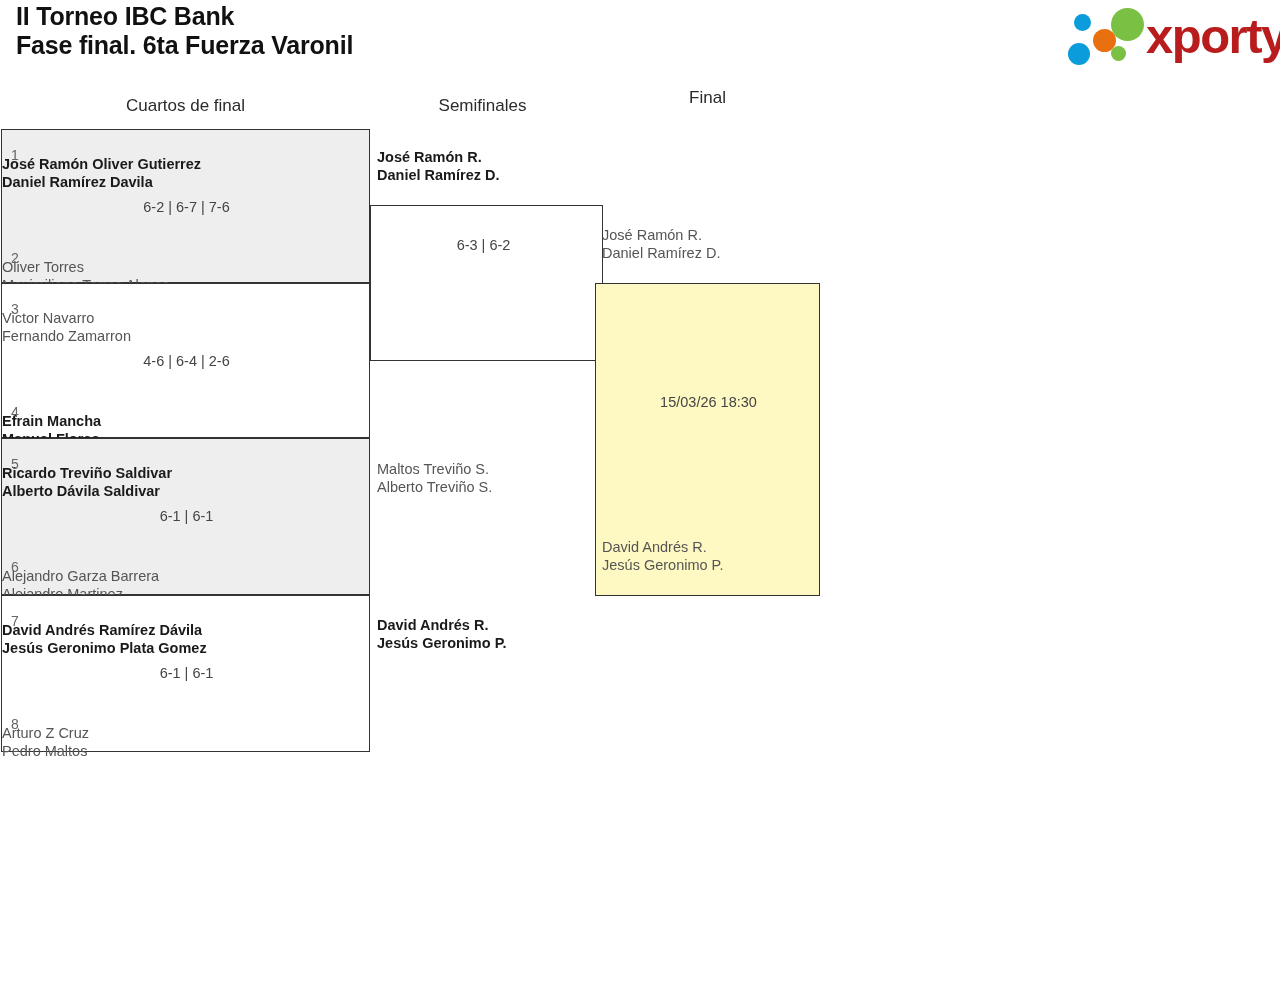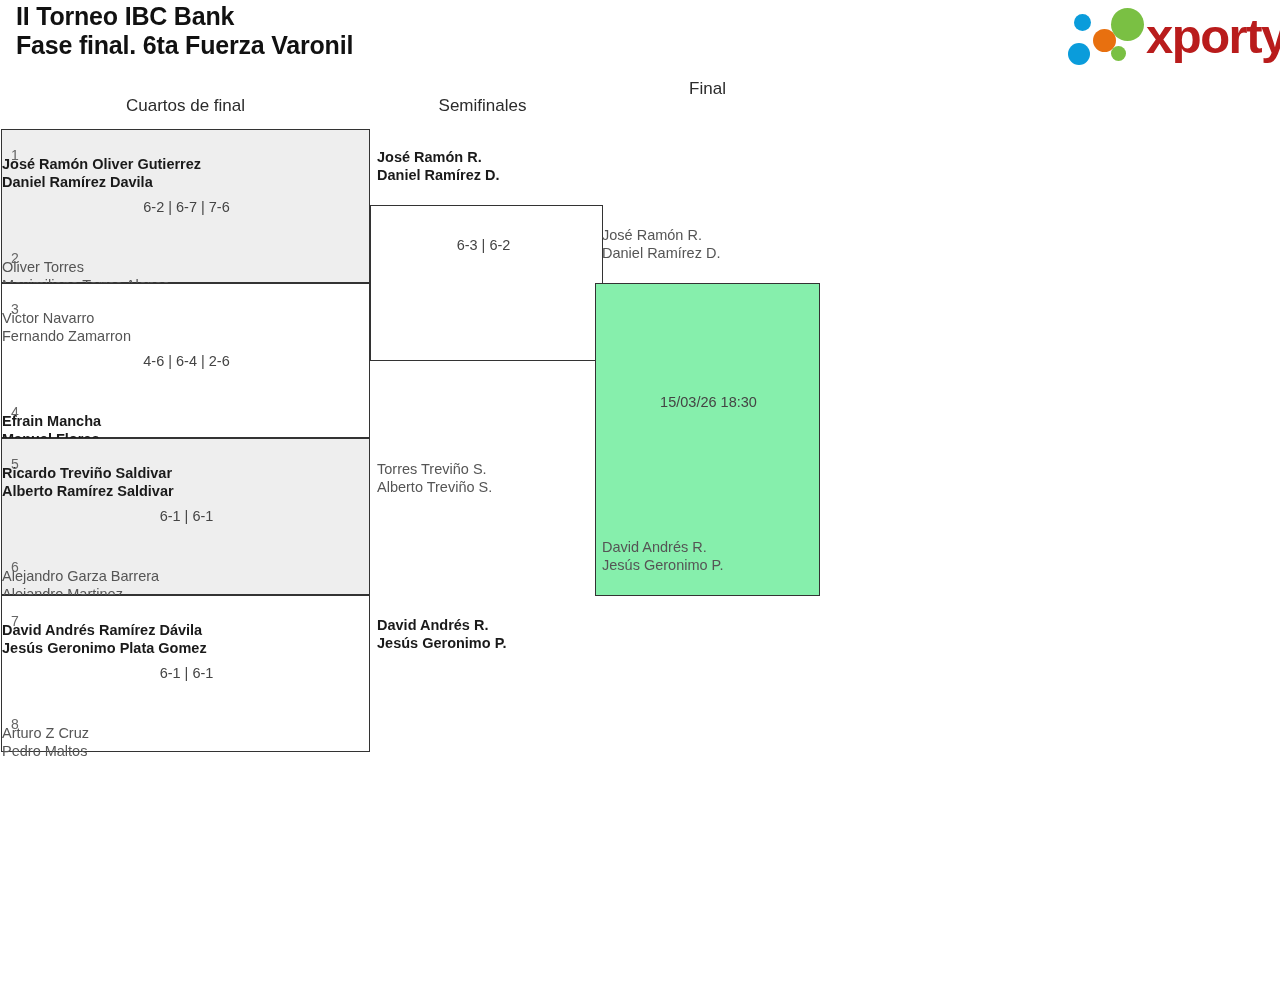--- a/index.html
+++ b/index.html
@@ -64,21 +64,21 @@
   .round-header {
     position: absolute;
     font-size: 17px;
     color: #2b2b2b;
     line-height: 20px;
     text-align: center;
     white-space: nowrap;
   }
   .rh-qf  { left: 1px;   top: 96px; width: 369px; }
   .rh-sf  { left: 370px; top: 96px; width: 225px; }
-  .rh-f   { left: 595px; top: 79px; width: 225px; }
+  .rh-f   { left: 595px; top: 88px; width: 225px; }
 
   
   .bracket {
     position: absolute;
     left: 0; top: 0;
     width: 1280px; height: 982px;
   }
 
   
   .box {
@@ -95,21 +95,21 @@
   .qf-2 { top: 283px;  height: 155px; }
   .qf-3 { top: 438px;  height: 157px; }
   .qf-4 { top: 595px;  height: 157px; }
 
   
   .sf { left: 370px; width: 233px; background: #ffffff; text-decoration: underline; }
   .sf-1 { top: 205px; height: 156px; }
   .sf-2 { top: 517px; height: 156px; }
 
   
-  .fn { left: 595px; width: 225px; background: #86efac; }
+  .fn { left: 595px; width: 225px; background: #fef9c3; }
   .fn-1 { top: 283px; height: 313px; }
 
   
   .team {
     position: absolute;
     display: block;
     line-height: 18px;
     white-space: nowrap;
   }
   .team .seed {
@@ -238,21 +238,21 @@
         <span class="p-line">Manuel Flores</span>
       </span>
     </div>
   </div>
 
   <div class="box qf qf-3 shaded">
     <div class="team top winner">
       <span class="seed">5</span>
       <span class="players">
         <span class="p-line">Ricardo Treviño Saldivar</span>
-        <span class="p-line">Alberto Ramírez Saldivar</span>
+        <span class="p-line">Alberto Dávila Saldivar</span>
       </span>
     </div>
     <div class="score">6-1 | 6-1</div>
     <div class="team bottom loser">
       <span class="seed">6</span>
       <span class="players">
         <span class="p-line">Alejandro Garza Barrera</span>
         <span class="p-line">Alejandro Martinez</span>
       </span>
     </div>
@@ -278,21 +278,21 @@
 
   <div class="sf-team sf-1-top winner">
     <span class="p-line">José Ramón R.</span>
     <span class="p-line">Daniel Ramírez D.</span>
   </div>
   <div class="box sf sf-1">
     <div class="score">6-3 | 6-2</div>
   </div>
 
   <div class="sf-team sf-2-top loser">
-    <span class="p-line">Torres Treviño S.</span>
+    <span class="p-line">Maltos Treviño S.</span>
     <span class="p-line">Alberto Treviño S.</span>
   </div>
   <div class="sf-team sf-2-bottom winner">
     <span class="p-line">David Andrés R.</span>
     <span class="p-line">Jesús Geronimo P.</span>
   </div>
 
   <div class="fn-team fn-top">
     <span class="p-line">José Ramón R.</span>
     <span class="p-line">Daniel Ramírez D.</span>

